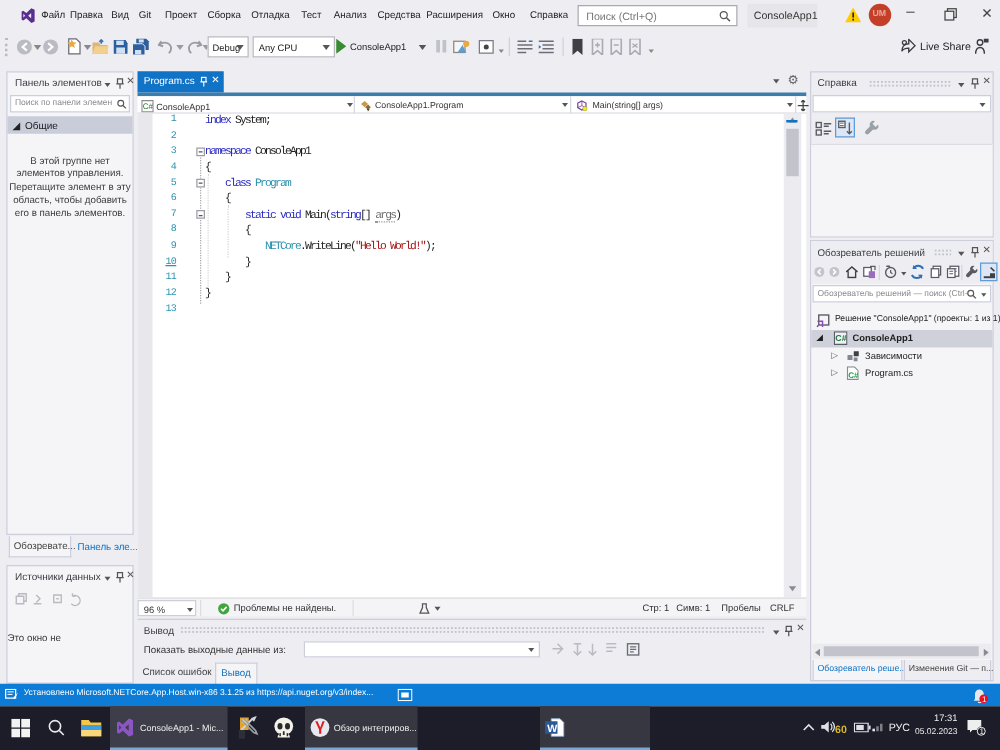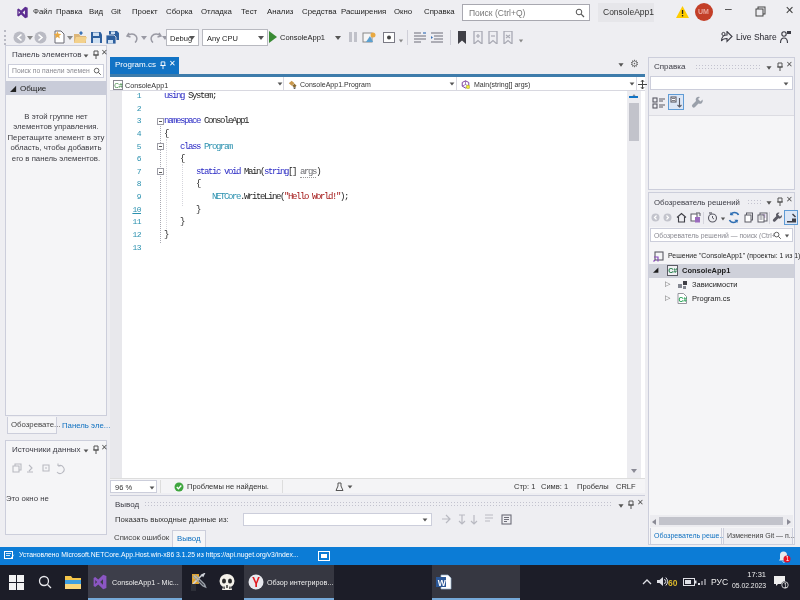--- a/index.html
+++ b/index.html
@@ -172,21 +172,21 @@
         <circle cx="3.5" cy="3" r="1.6" fill="none" stroke="#3b3b44" stroke-width="1"></circle>
       </svg>
   <span class="abs" style="left:736px;top:7px;font-size:8.5px;color:#24242c;">Live Share</span>
   <svg class="tbico" style="left:779px;top:5px" width="12" height="15" viewBox="0 0 12 15">
         <circle cx="5" cy="4" r="2.2" fill="none" stroke="#3b3b44" stroke-width="1.1"></circle>
         <path d="M1.5 13 C1.5 9.5 3 8 5 8 C7 8 8.5 9.5 8.5 13" fill="none" stroke="#3b3b44" stroke-width="1.1"></path>
         <path d="M8 1 h4 v3 h-4 z" fill="#3b3b44"></path>
       </svg>
 </div>
 
-<div class="abs" id="leftpanel" style="left:0;top:38px;width:110px;height:497px;">
+<div class="abs" id="leftpanel" style="left:0;top:50px;width:110px;height:497px;">
 
   <div class="abs" style="left:5px;top:7px;width:102px;height:371px;background:#f5f5f7;border:1px solid #cccedb;">
     <div class="ptitle" style="left:6px;top:4px;">Панель элементов</div>
     <div class="carr" style="left:77px;top:8px;border-top-color:#555;transform:scale(0.8);"></div>
     <svg class="abs" style="left:86px;top:4px" width="8" height="10" viewBox="0 0 8 10">
           <path d="M2 1 h4 v4 h-4 z M4 5 v4 M1 5 h6" stroke="#555" stroke-width="1" fill="none"></path>
         </svg>
     <span class="abs" style="left:95px;top:2px;font-size:8px;color:#555;">✕</span>
     <div class="abs" style="left:2px;top:18px;width:96px;height:14px;background:#fff;border:1px solid #cccedb;">
       <span class="abs" style="left:3px;top:2px;font-size:6.8px;color:#8a8a92;white-space:nowrap;">Поиск по панели элемен</span>
@@ -281,21 +281,21 @@
   <div class="lnum" style="left:17px;top:78.9px;">4</div>
   <div class="lnum" style="left:17px;top:91.5px;">5</div>
   <div class="lnum" style="left:17px;top:104.2px;">6</div>
   <div class="lnum" style="left:17px;top:116.8px;">7</div>
   <div class="lnum" style="left:17px;top:129.4px;">8</div>
   <div class="lnum" style="left:17px;top:142.1px;">9</div>
   <div class="lnum" style="left:17px;top:154.7px;text-decoration:underline;">10</div>
   <div class="lnum" style="left:17px;top:167.3px;">11</div>
   <div class="lnum" style="left:17px;top:180px;">12</div>
   <div class="lnum" style="left:17px;top:192.6px;">13</div>
-  <div class="abs mono" style="left:54px;top:41px;"><span class="kw">using</span><span class="pl"> System;</span></div>
+  <div class="abs mono" style="left:54px;top:41px;"><span class="kw">index</span><span class="pl"> System;</span></div>
   <div class="abs mono" style="left:54px;top:66.3px;"><span class="kw">namespace</span><span class="pl"> ConsoleApp1</span></div>
   <div class="abs mono pl" style="left:54px;top:78.9px;">{</div>
   <div class="abs mono" style="left:54px;top:91.5px;">    <span class="kw">class</span><span class="pl"> </span><span class="cls">Program</span></div>
   <div class="abs mono pl" style="left:54px;top:104.2px;">    {</div>
   <div class="abs mono" style="left:54px;top:116.8px;">        <span class="kw">static</span><span class="pl"> </span><span class="kw">void</span><span class="pl"> Main(</span><span class="kw">string</span><span class="pl">[] </span><span style="color:#6e6e72;border-bottom:1px dotted #999;">args</span><span class="pl">)</span></div>
   <div class="abs mono pl" style="left:54px;top:129.4px;">        {</div>
   <div class="abs mono" style="left:54px;top:142.1px;">            <span class="cls">NETCore</span><span class="pl">.WriteLine(</span><span class="str">"Hello World!"</span><span class="pl">);</span></div>
   <div class="abs mono pl" style="left:54px;top:154.7px;">        }</div>
   <div class="abs mono pl" style="left:54px;top:167.3px;">    }</div>
   <div class="abs mono pl" style="left:54px;top:180px;">}</div>

